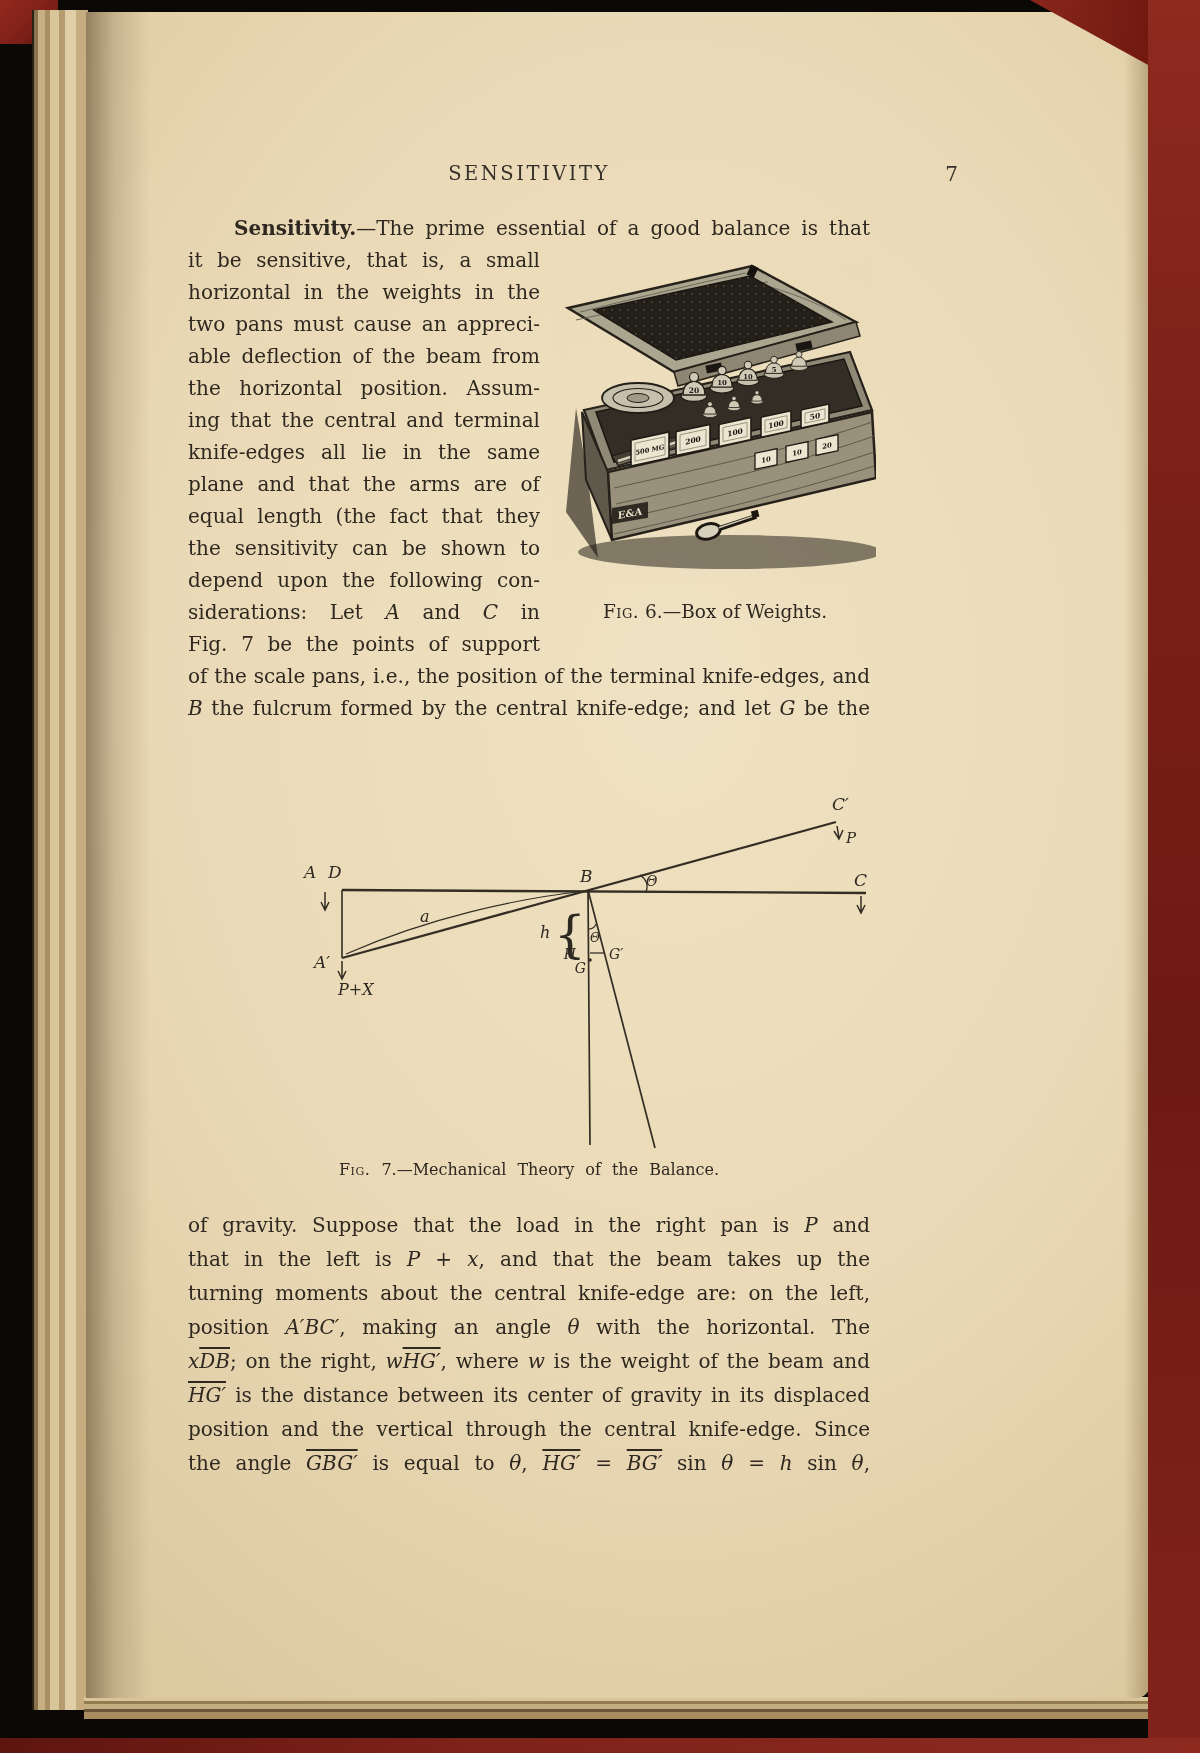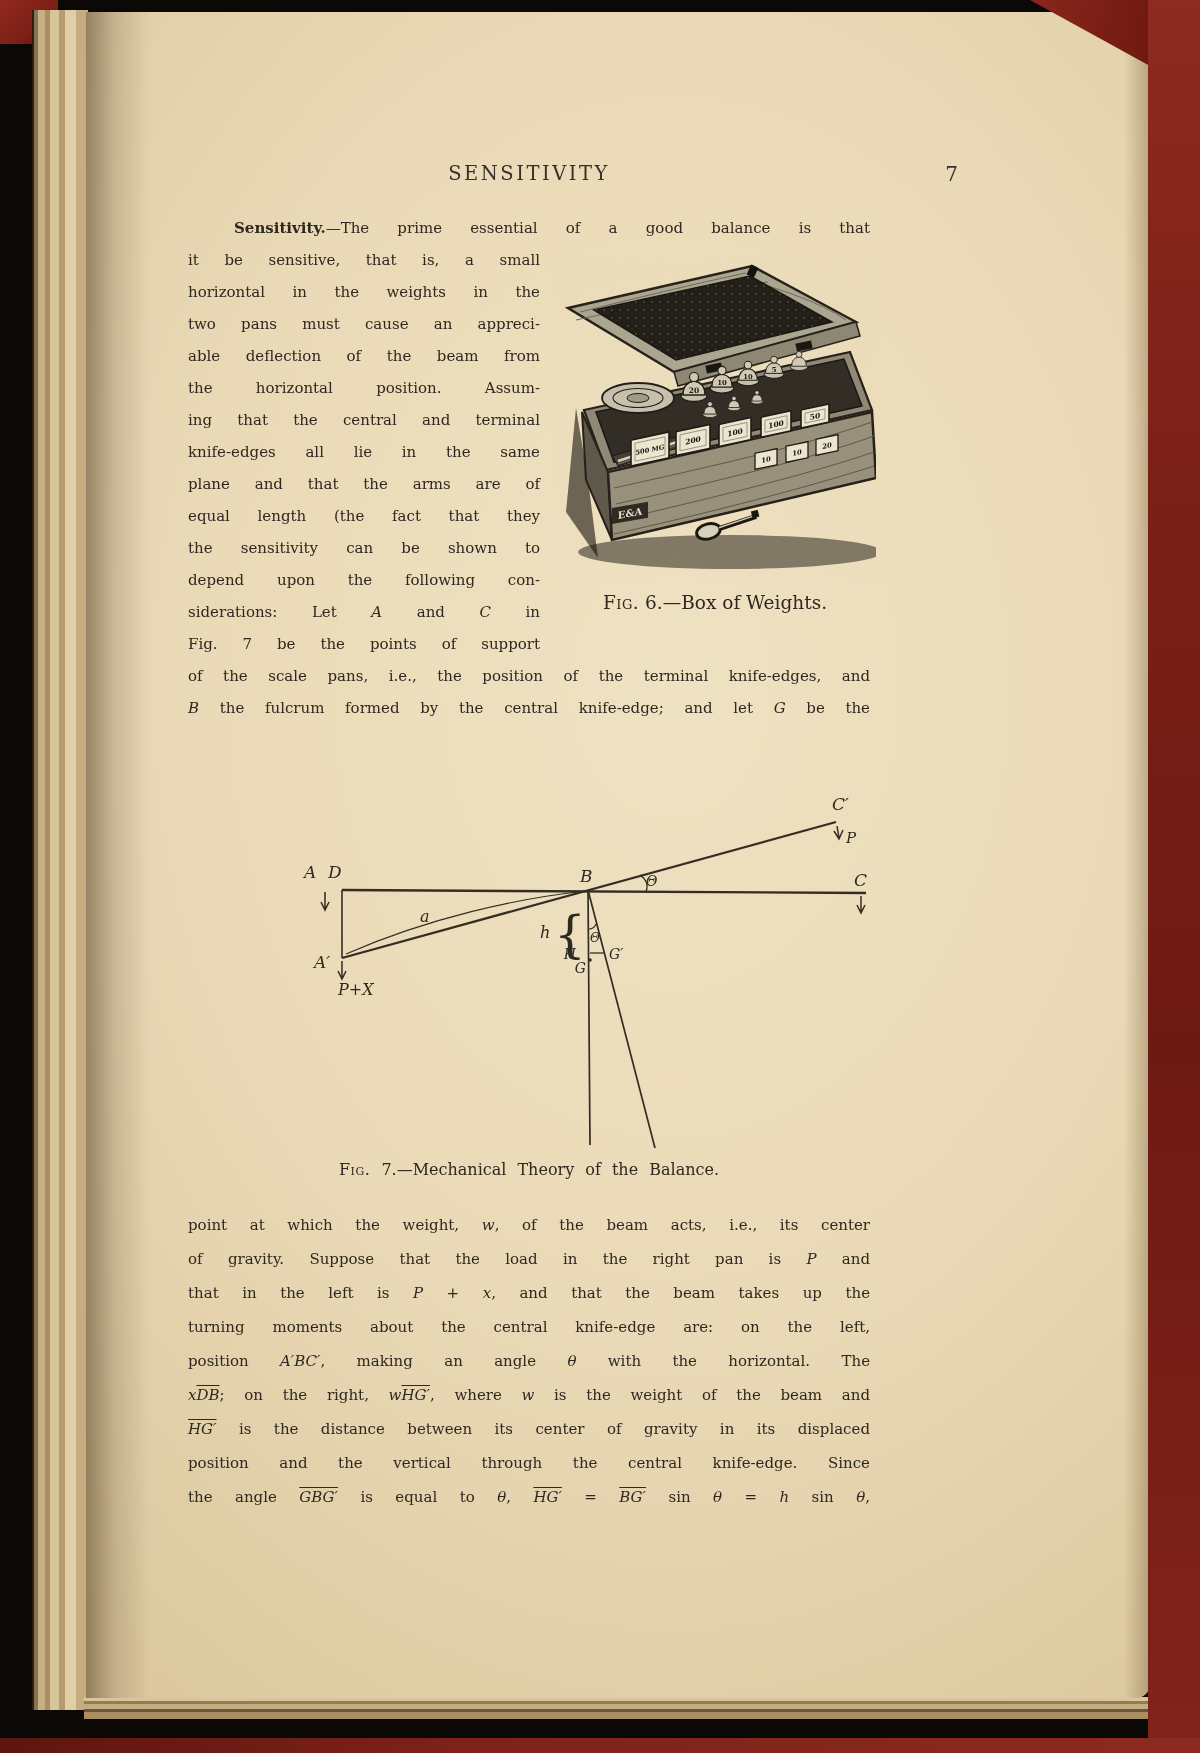--- a/index.html
+++ b/index.html
@@ -25,35 +25,35 @@
          border-radius:0 6px 14px 0;color:#2e2820;text-decoration:underline;}
   .sheet::before{content:"";position:absolute;left:0;top:0;bottom:0;width:64px;
          background:linear-gradient(90deg,rgba(74,52,24,.5),rgba(74,52,24,.18) 45%,rgba(74,52,24,0));}
   .sheet::after{content:"";position:absolute;right:0;top:0;bottom:0;width:26px;
          background:linear-gradient(270deg,rgba(110,84,44,.38),rgba(110,84,44,0));border-radius:0 6px 14px 0;}
   
   .running-head{position:absolute;left:102px;top:150px;width:682px;height:30px;
          font-size:19.5px;letter-spacing:2.5px;color:#35302a;}
   .rh-title{position:absolute;left:0;right:0;text-align:center;}
   .rh-page{position:absolute;right:-88px;top:0;letter-spacing:0;font-size:20px;}
-  .textblock{font-size:15px;line-height:32px;color:#2e2820;}
+  .textblock{font-size:20px;line-height:32px;color:#2e2820;}
   .jl{height:32px;line-height:32px;text-align:justify;text-align-last:justify;
       overflow:visible;white-space:nowrap;}
   .para1{position:absolute;left:102px;top:200px;width:682px;}
   .para1 .indent{text-indent:46px;}
   .colwrap{width:352px;}
   .para2{position:absolute;left:102px;top:1196px;width:682px;}
   .para2 .jl{height:34px;line-height:34px;}
   .ol{text-decoration:overline;}
   i{font-style:italic;}
   b{font-weight:bold;}
   .sc{font-variant:small-caps;letter-spacing:.5px;}
   
   .fig6{position:absolute;left:468px;top:248px;width:322px;}
-  .fig6-cap{margin-top:6px;text-align:center;font-size:18.5px;color:#2e2820;}
+  .fig6-cap{margin-top:15px;text-align:center;font-size:18.5px;color:#2e2820;}
   .fig7-svg{position:absolute;left:102px;top:700px;width:690px;height:450px;}
   .fig7-cap{position:absolute;left:102px;top:1148px;width:682px;text-align:center;
             font-size:16px;word-spacing:6px;color:#2e2820;}
 </style>
 </head>
 <body>
 
 <div class="scene">
   <div class="cover-tl"></div>
   <div class="corner-tr"></div>
@@ -289,21 +289,20 @@
         <text x="366" y="240" font-size="50" font-style="normal">{</text>
         <text x="388" y="247" font-size="14" text-anchor="end">H</text>
         <text x="402" y="230" font-size="12">Θ</text>
         <text x="421" y="247" font-size="14">G′</text>
         <text x="398" y="261" font-size="14" text-anchor="end">G</text>
       </g>
     </svg>
     <div class="fig7-cap"><span class="sc">Fig.</span> 7.—Mechanical Theory of the Balance.</div>
 
     <div class="para2 textblock">
-      <div class="jl">point at which the weight, <i>w</i>, of the beam acts, i.e., its center</div>
       <div class="jl">of gravity.  Suppose that the load in the right pan is <i>P</i> and</div>
       <div class="jl">that in the left is <i>P</i> + <i>x</i>, and that the beam takes up the</div>
       <div class="jl">turning moments about the central knife-edge are:  on the left,</div>
       <div class="jl">position <i>A′BC′</i>, making an angle <i>θ</i> with the horizontal.  The</div>
       <div class="jl"><i>x</i><span class="ol"><i>DB</i></span>; on the right, <i>w</i><span class="ol"><i>HG′</i></span>, where <i>w</i> is the weight of the beam and</div>
       <div class="jl"><span class="ol"><i>HG′</i></span> is the distance between its center of gravity in its displaced</div>
       <div class="jl">position and the vertical through the central knife-edge.  Since</div>
       <div class="jl">the angle <span class="ol"><i>GBG′</i></span> is equal to <i>θ</i>, <span class="ol"><i>HG′</i></span> = <span class="ol"><i>BG′</i></span> sin <i>θ</i> = <i>h</i> sin <i>θ</i>,</div>
     </div>
 

